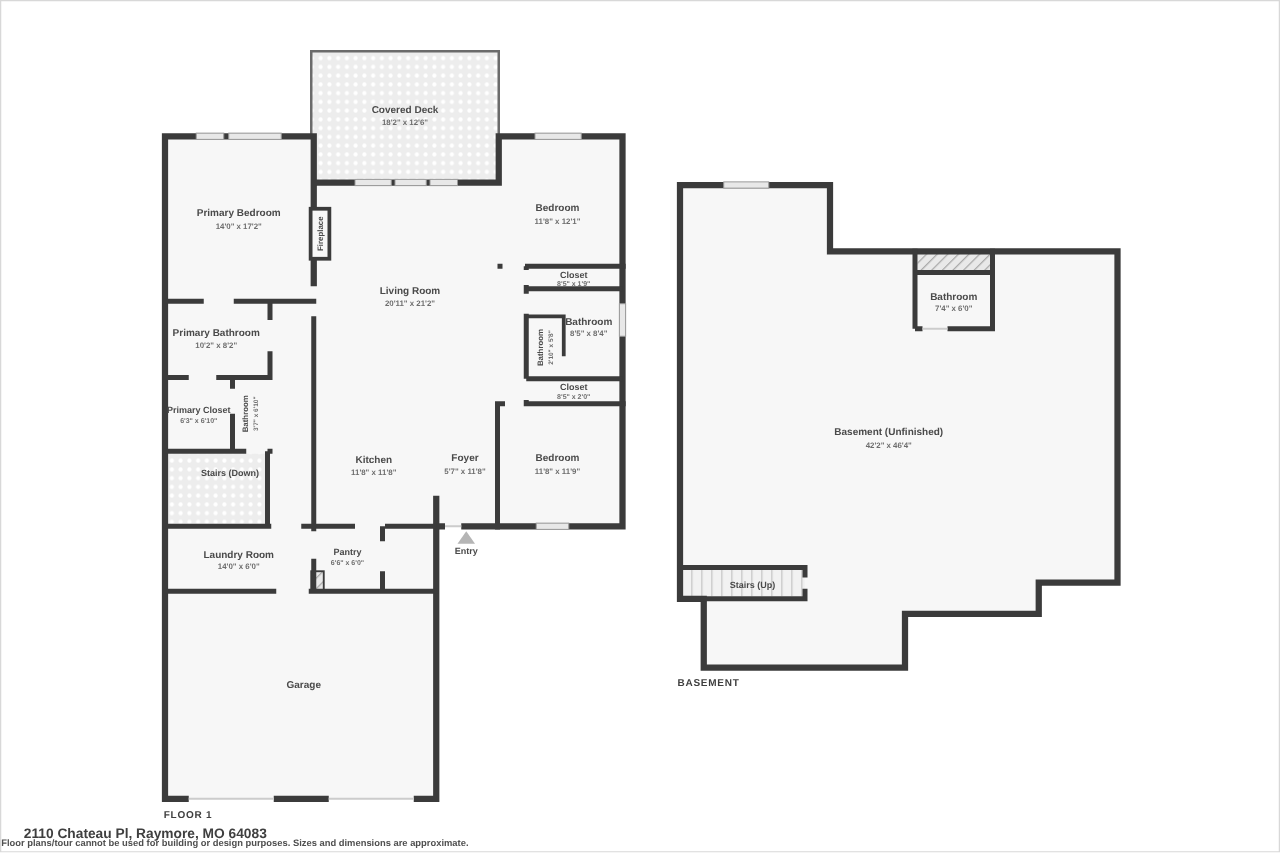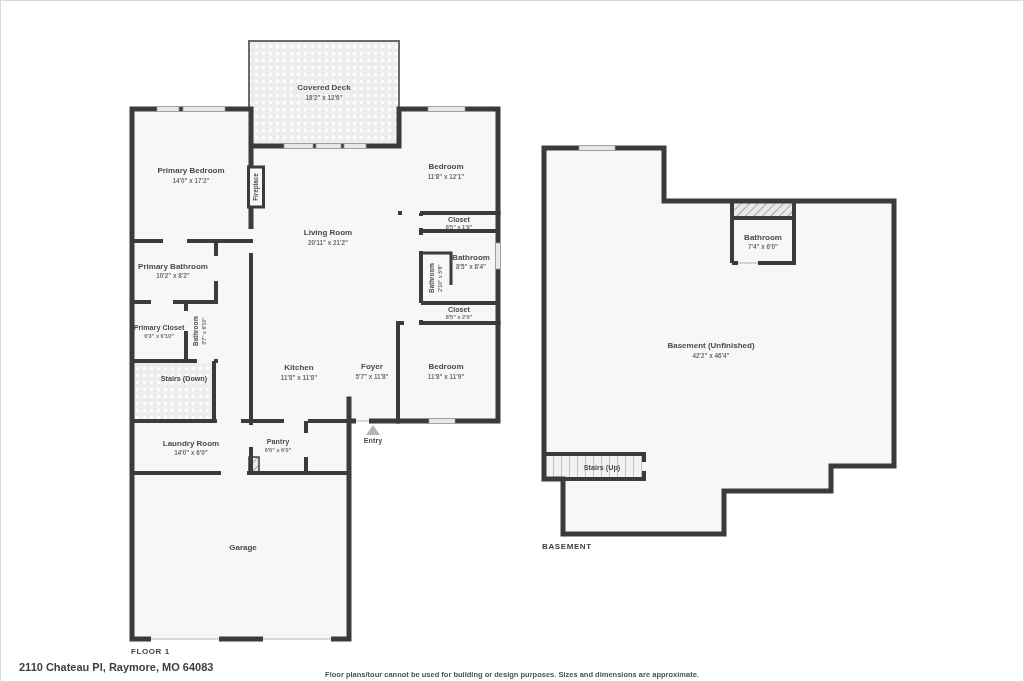--- a/index.html
+++ b/index.html
@@ -22,21 +22,21 @@
   .wall-int{stroke:#3b3b3b;stroke-width:4;fill:none;}
   .wall-thin{stroke:#3b3b3b;stroke-width:3;fill:none;}
   .door-line{stroke:#cccccc;stroke-width:1.6;fill:none;}
   .win{fill:#e8e8e8;stroke:#9a9a9a;stroke-width:.8;}
   .roomfill{fill:#f7f7f7;}
   .footer-address{
     position:absolute;left:18px;top:660px;
     font:700 11px "Liberation Sans",sans-serif;color:#3f3f3f;text-align:right;
   }
   .footer-disclaimer{
-    position:absolute;left:0;right:0;top:669px;text-align:center;
+    position:absolute;left:0;right:0;top:669px;text-align:left;
     font:600 7.5px "Liberation Sans",sans-serif;color:#4f4f4f;
   }
 </style>
 </head>
 <body>
 
 <div class="page">
   <svg width="1024" height="682" viewBox="0 0 1024 682">
     <defs>
       <pattern id="dots" width="7" height="7" patternUnits="userSpaceOnUse">

